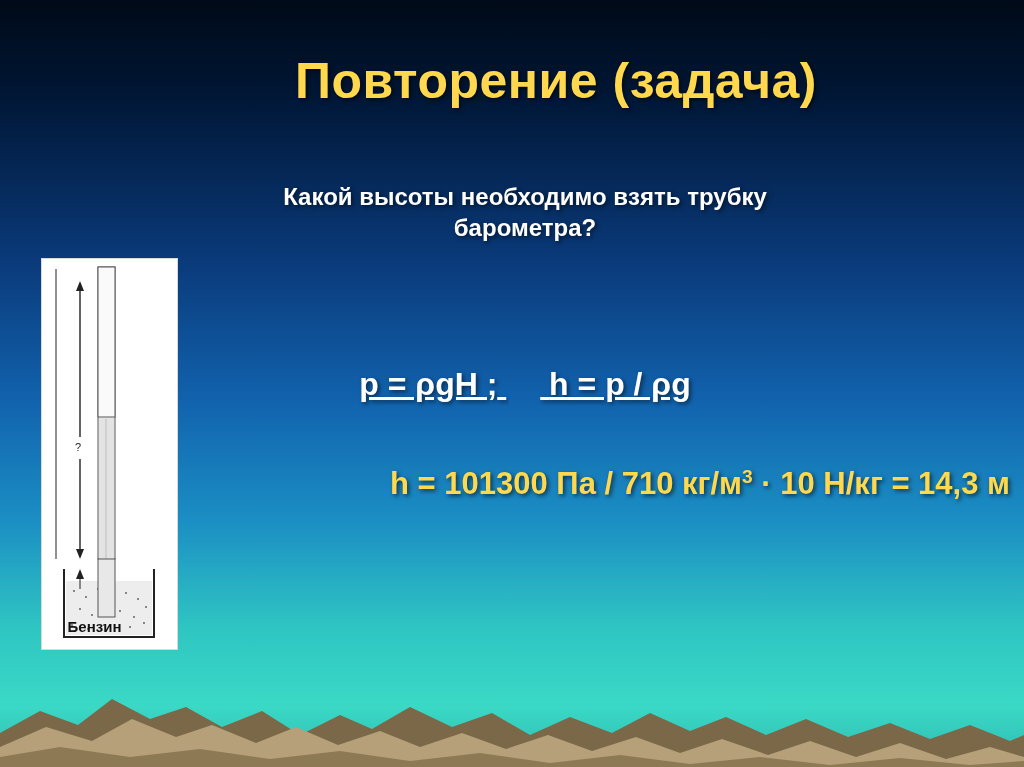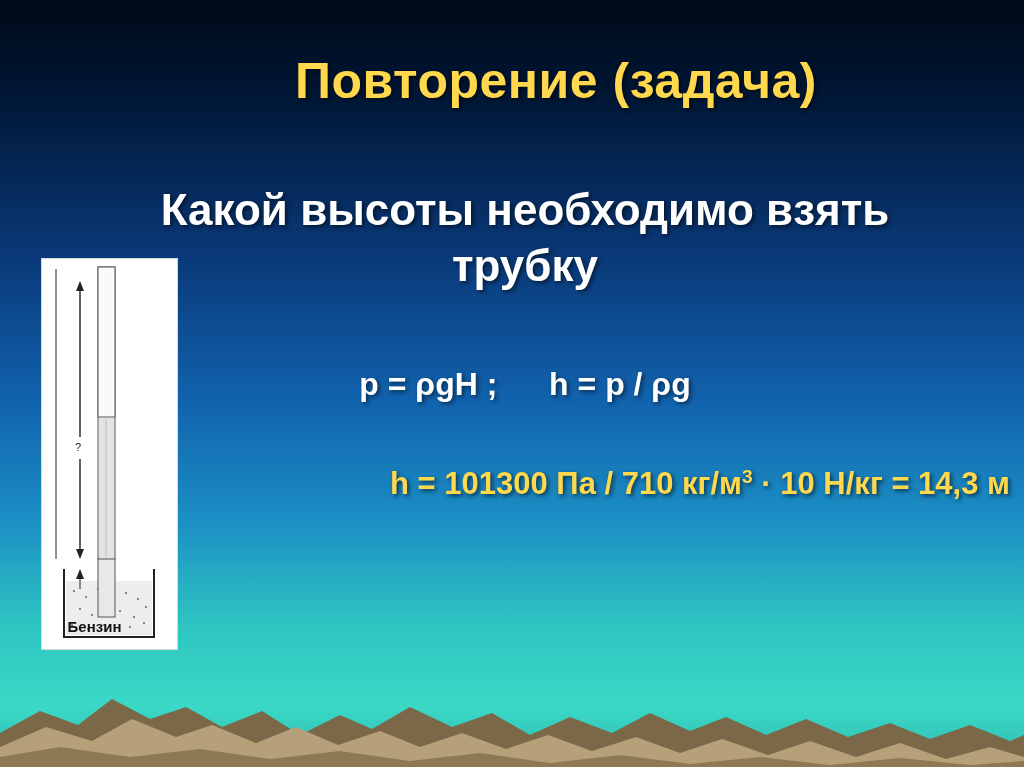--- a/index.html
+++ b/index.html
@@ -54,35 +54,36 @@
   }
 
   
   .question {
     position: absolute;
     top: 182px;
     left: 130px;
     width: 790px;
     text-align: center;
     color: #ffffff;
-    font-size: 44px;
+    font-size: 24px;
     font-weight: bold;
     line-height: 1.28;
     text-shadow: 2px 2px 4px rgba(0,0,0,0.55);
   }
   .formula {
     position: absolute;
     top: 366px;
     left: 130px;
     width: 790px;
     text-align: center;
     color: #ffffff;
     font-size: 32px;
     font-weight: bold;
     text-shadow: 2px 2px 4px rgba(0,0,0,0.55);
+    text-decoration: underline;
   }
   .formula .gap {
     display: inline-block;
     width: 34px;
   }
   .result {
     position: absolute;
     top: 466px;
     left: 150px;
     width: 860px;
@@ -130,20 +131,21 @@
   <svg class="mountains" viewBox="0 0 1024 160" preserveAspectRatio="none">
     <polygon points="0,160 0,126 40,104 78,118 112,92 150,112 186,100 222,120 262,104 300,128 340,108 372,122 410,100 452,120 492,106 530,128 570,110 612,126 650,106 690,124 726,110 766,128 806,112 848,130 890,116 930,132 970,118 1010,134 1024,128 1024,160" fill="#7a6848"></polygon>
     <polygon points="0,160 0,140 46,120 92,134 132,112 176,130 212,118 256,136 296,120 338,138 380,124 420,140 462,126 506,142 548,128 592,144 636,130 680,146 722,132 768,148 810,134 856,150 900,136 946,152 990,140 1024,150 1024,160" fill="#b5a07a"></polygon>
     <polygon points="0,160 0,150 60,140 130,150 200,142 270,152 340,144 410,154 480,146 550,156 620,148 690,157 760,150 830,158 900,151 970,158 1024,154 1024,160" fill="#8d7a55"></polygon>
   </svg>
 
   <div class="title">Повторение (задача)</div>
 
   <div class="question">
     <div>Какой высоты необходимо взять трубку</div>
+    <div>барометра?</div>
   </div>
 
   <div class="formula">
     <span>p = ρgH ;</span>
     <span class="gap"></span>
     <span>h = p / ρg</span>
   </div>
 
   <div class="result">
     <span>h = 101300 Па / 710 кг/м</span><sup>3</sup><span> · 10 Н/кг = 14,3 м</span>

